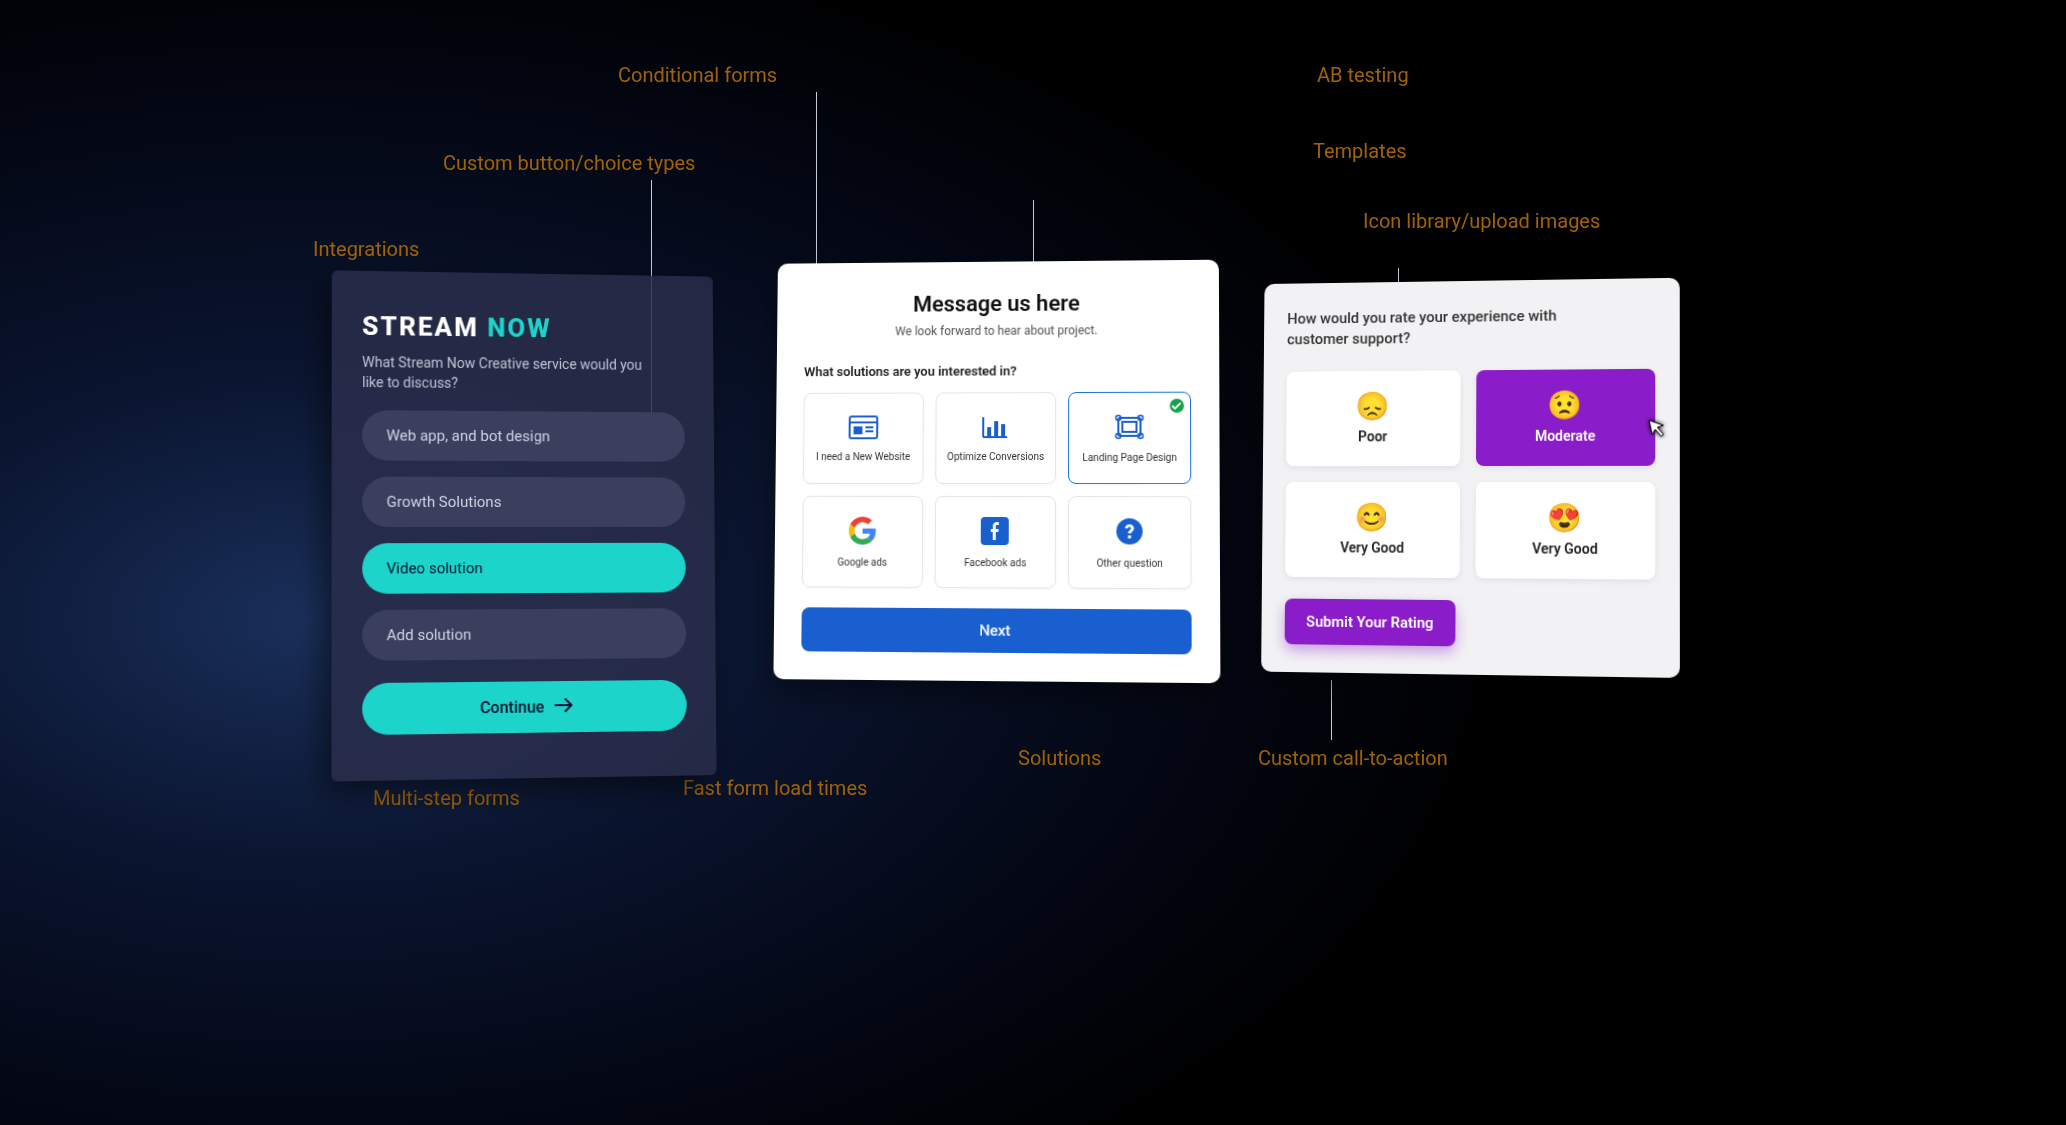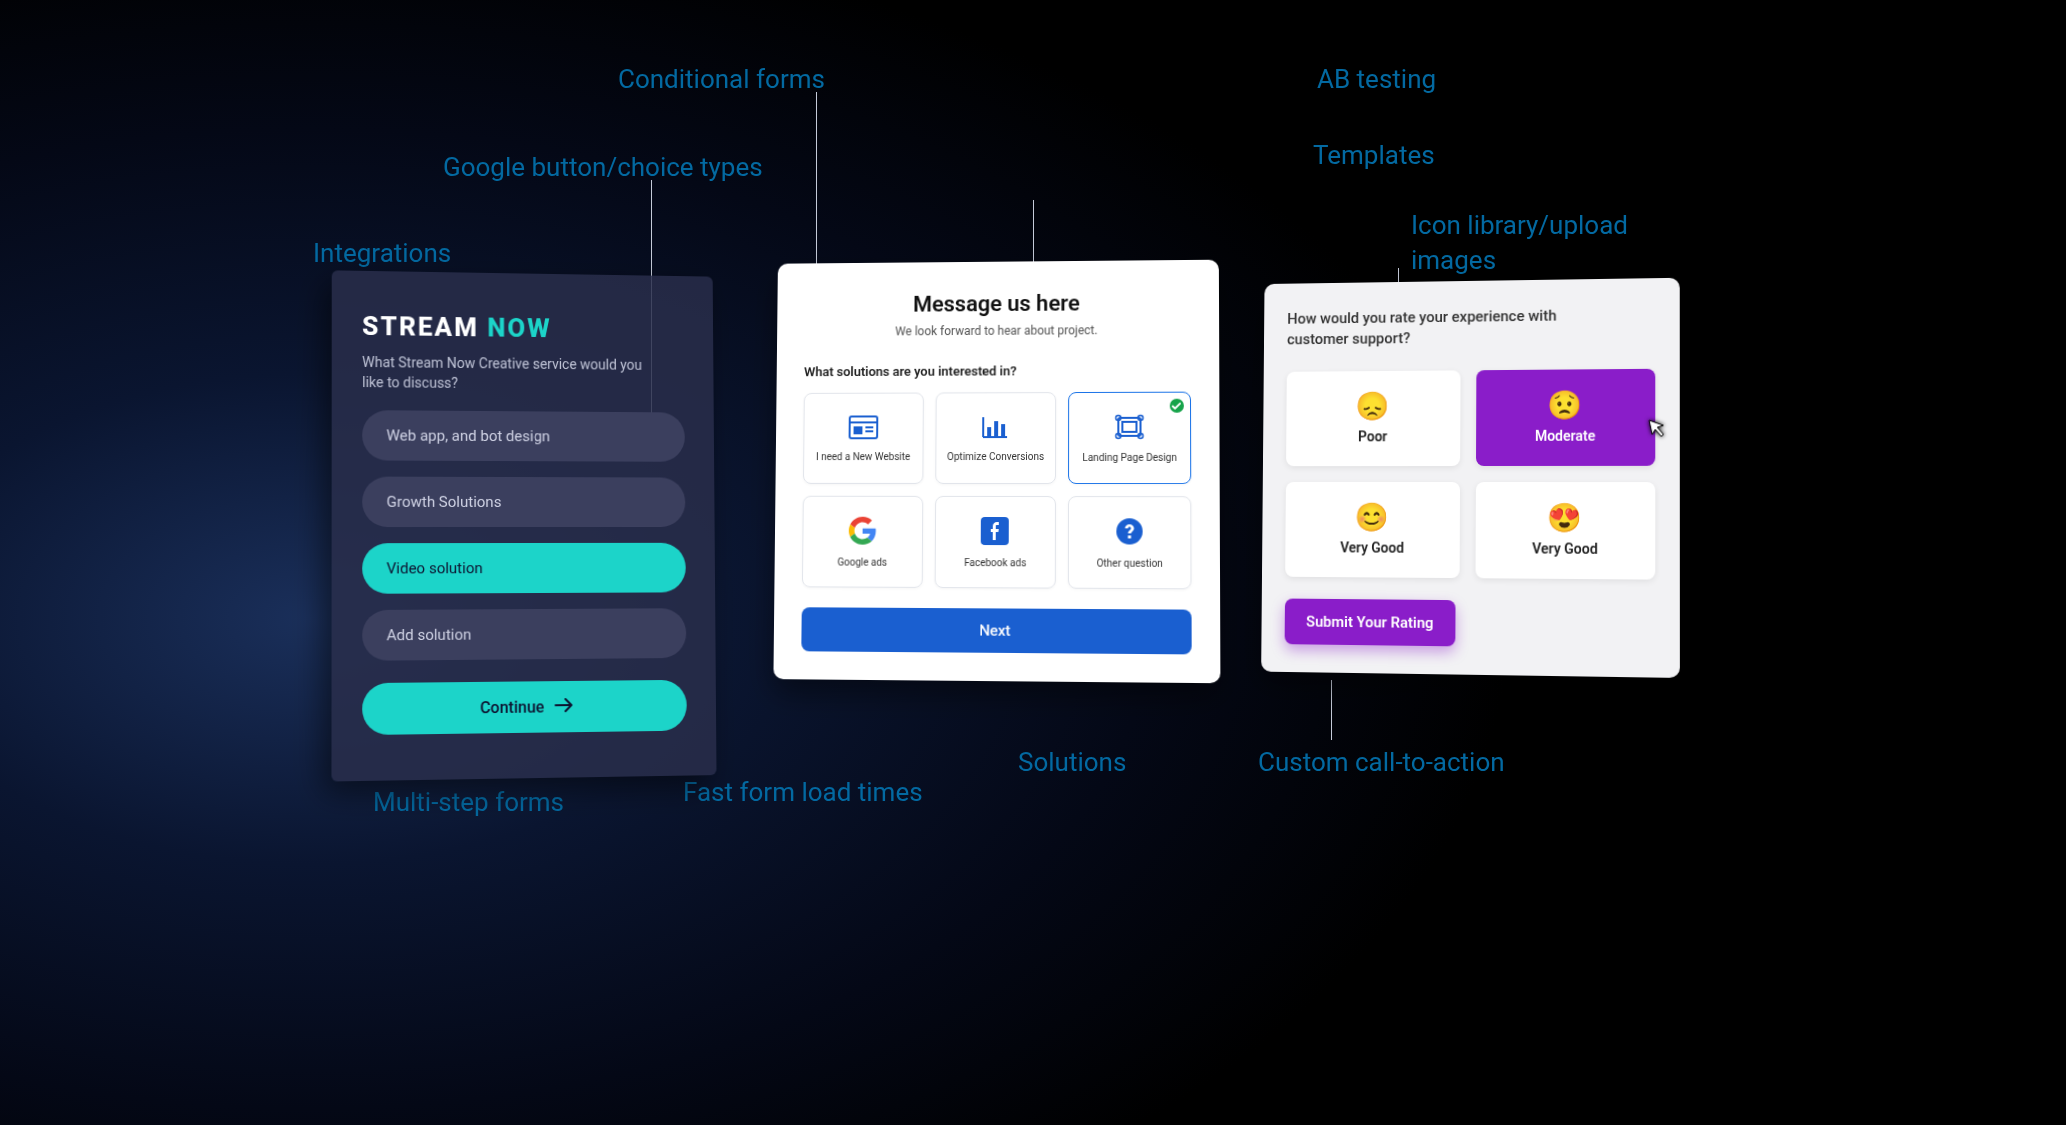--- a/index.html
+++ b/index.html
@@ -15,22 +15,22 @@
   .stage {
     position: relative;
     width: 1520px;
     height: 825px;
     margin: 0 auto;
   }
 
   
   .label {
     position: absolute;
-    font-size: 26px;
-    color: #0369a1;
+    font-size: 20px;
+    color: #a16207;
     white-space: nowrap;
     line-height: 1.35;
   }
   .label.multi { white-space: normal; width: 260px; }
 
   
   .conn {
     position: absolute;
     background: #c5cbd9;
     width: 1px;
@@ -157,25 +157,25 @@
 
   
   .rstrip { position:absolute; right:0; top:0; width:30px; height:100%; background:#000; }
 </style>
 </head>
 <body>
 
 <div class="stage">
 
   <div class="label" style="left:40px; top:236px;">Integrations</div>
-  <div class="label" style="left:170px; top:150px;">Google button/choice types</div>
+  <div class="label" style="left:170px; top:150px;">Custom button/choice types</div>
   <div class="label" style="left:345px; top:62px;">Conditional forms</div>
   <div class="label" style="left:1044px; top:62px;">AB testing</div>
   <div class="label" style="left:1040px; top:138px;">Templates</div>
-  <div class="label multi" style="left:1090px; top:208px; width:240px;margin-left:48px;">Icon library/upload images</div>
+  <div class="label multi" style="left:1090px; top:208px; width:240px;">Icon library/upload images</div>
   <div class="label" style="left:100px; top:785px;">Multi-step forms</div>
   <div class="label" style="left:410px; top:775px;">Fast form load times</div>
   <div class="label" style="left:745px; top:745px;">Solutions</div>
   <div class="label" style="left:985px; top:745px;">Custom call-to-action</div>
 
   <div class="conn" style="left:543px; top:92px;  height:200px;"></div>
   <div class="conn" style="left:378px; top:180px; height:250px;"></div>
   <div class="conn" style="left:760px; top:200px; height:90px;"></div>
   <div class="conn" style="left:1125px; top:268px; height:130px;"></div>
   <div class="conn" style="left:1058px; top:680px; height:60px;"></div>

